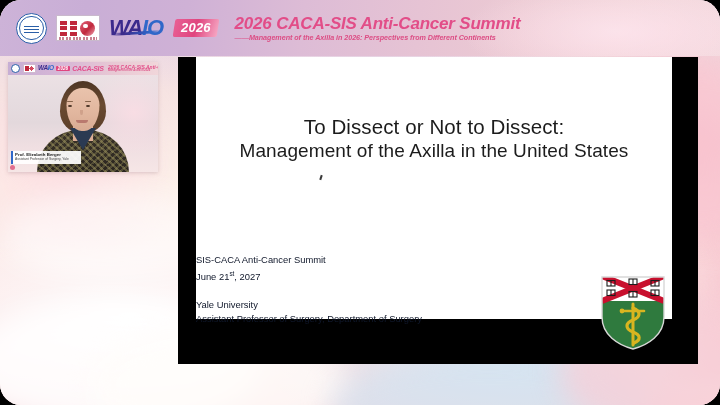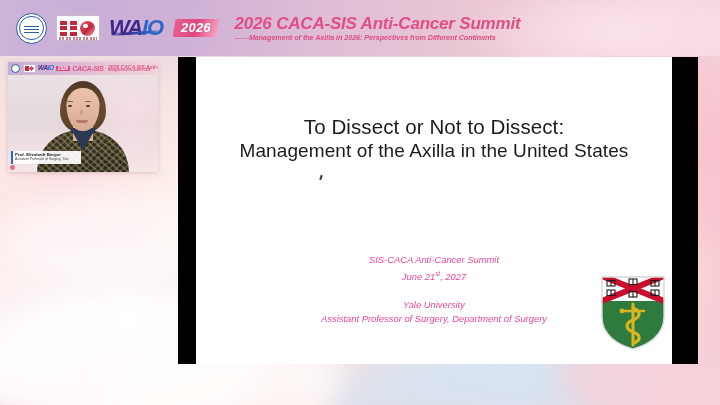--- a/index.html
+++ b/index.html
@@ -12,20 +12,21 @@
     height: 405px;
     overflow: hidden;
     font-family: "Liberation Sans", sans-serif;
   }
   #stage {
     position: relative;
     width: 720px;
     height: 405px;
     overflow: hidden;
     background: #f3dfe2;
+    border-radius: 21px;
   }
 
   
   .bg-base {
     position: absolute; inset: 0;
     background:
       radial-gradient(ellipse 60% 40% at 18% 78%, rgba(255,255,255,0.95) 0%, rgba(255,255,255,0) 62%),
       radial-gradient(ellipse 55% 35% at 72% 88%, rgba(214,232,244,0.85) 0%, rgba(214,232,244,0) 65%),
       radial-gradient(ellipse 70% 45% at 95% 35%, rgba(248,197,206,0.85) 0%, rgba(248,197,206,0) 70%),
       radial-gradient(ellipse 50% 40% at 50% 5%, rgba(226,205,228,0.9) 0%, rgba(226,205,228,0) 70%),
@@ -298,21 +299,21 @@
   .slide-region {
     position: absolute;
     left: 178px; top: 57px;
     width: 520px; height: 307px;
     background: #000000;
     overflow: hidden;
   }
   .slide-white {
     position: absolute;
     left: 18px; top: 0;
-    width: 476px; height: 307px;
+    width: 476px; height: 262px;
     background: #ffffff;
   }
   .slide-title-wrap {
     position: absolute; left: 0; right: 0; top: 57px;
     text-align: center;
   }
   .slide-title-1 {
     font-size: 20.5px;
     color: #1c1c1c;
     line-height: 25px;
@@ -325,23 +326,22 @@
     letter-spacing: 0.1px;
   }
   .slide-cursor {
     position: absolute; left: 124px; top: 118px;
     width: 2px; height: 5px;
     background: #3a3a3a;
     transform: rotate(18deg);
   }
   .slide-body {
     position: absolute; left: 0; right: 0; top: 196px;
-    text-align: center;
-    color: #ec4899;
-    font-style: italic;
+    text-align: left;
+    color: #0f172a;
   }
   .sb-line { font-size: 9.4px; line-height: 14px; }
   .sb-gap { height: 14px; }
   .sb-line sup { font-size: 6.4px; vertical-align: super; }
 
   
   .crest {
     position: absolute;
     left: 404px; top: 218px;
     width: 66px; height: 76px;

